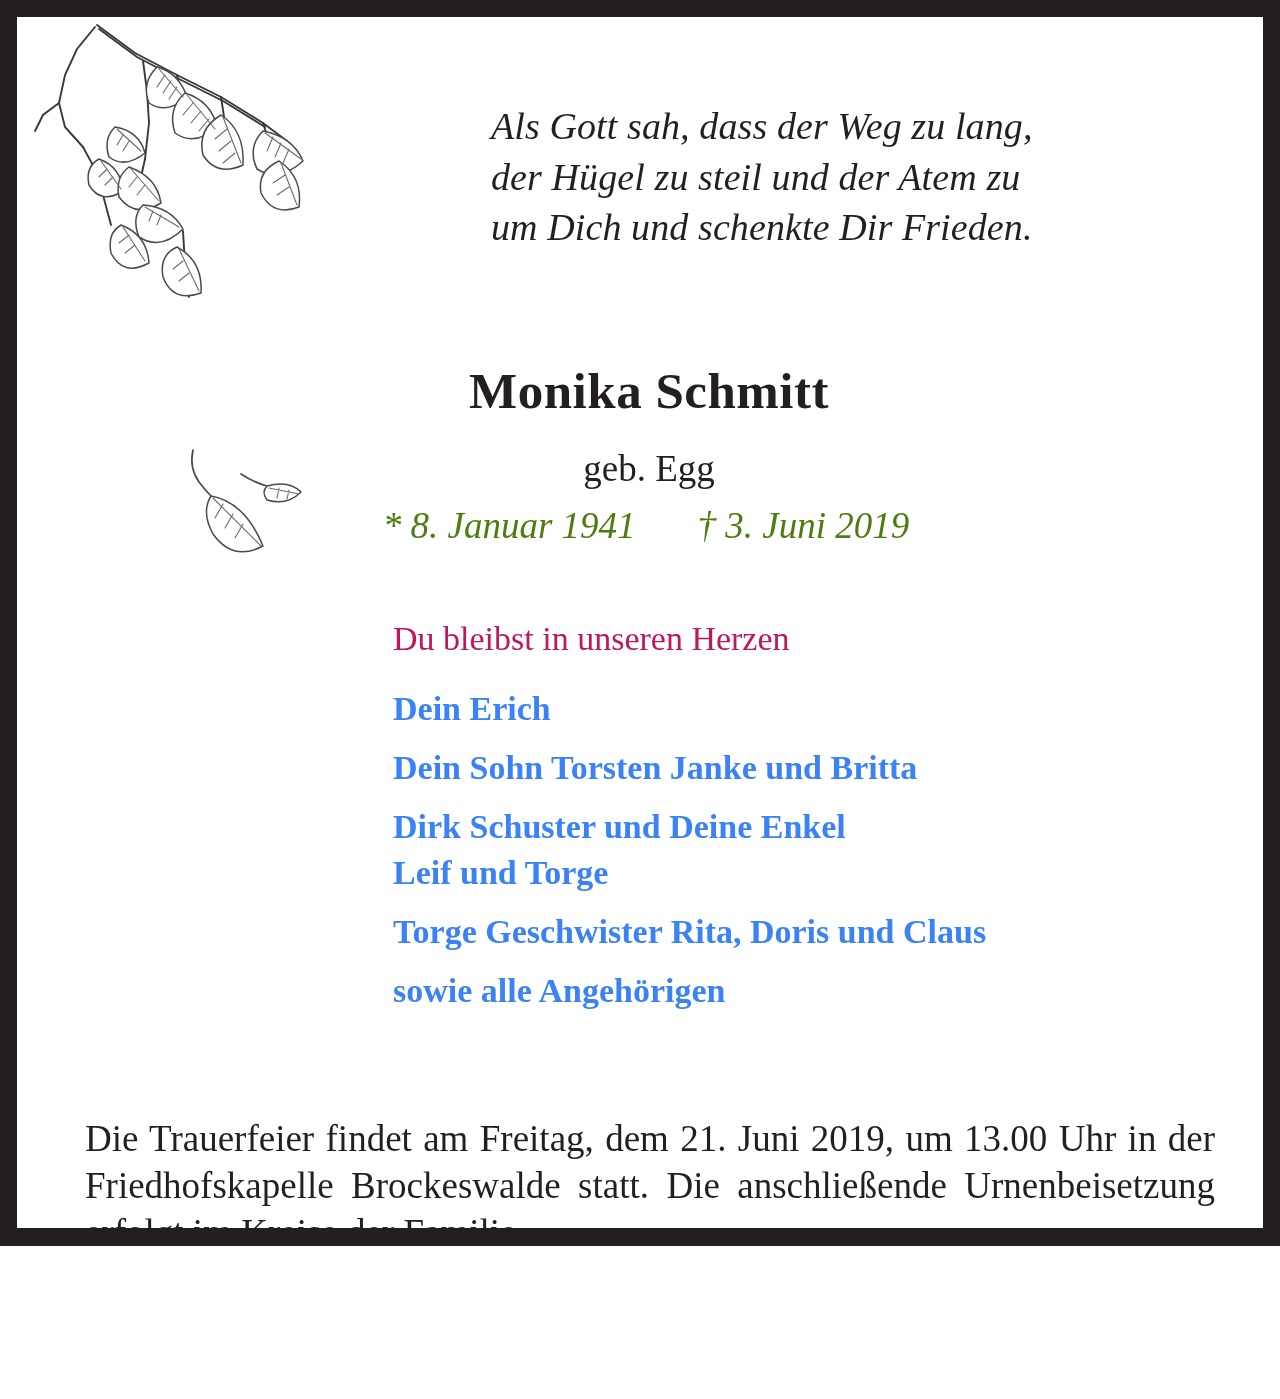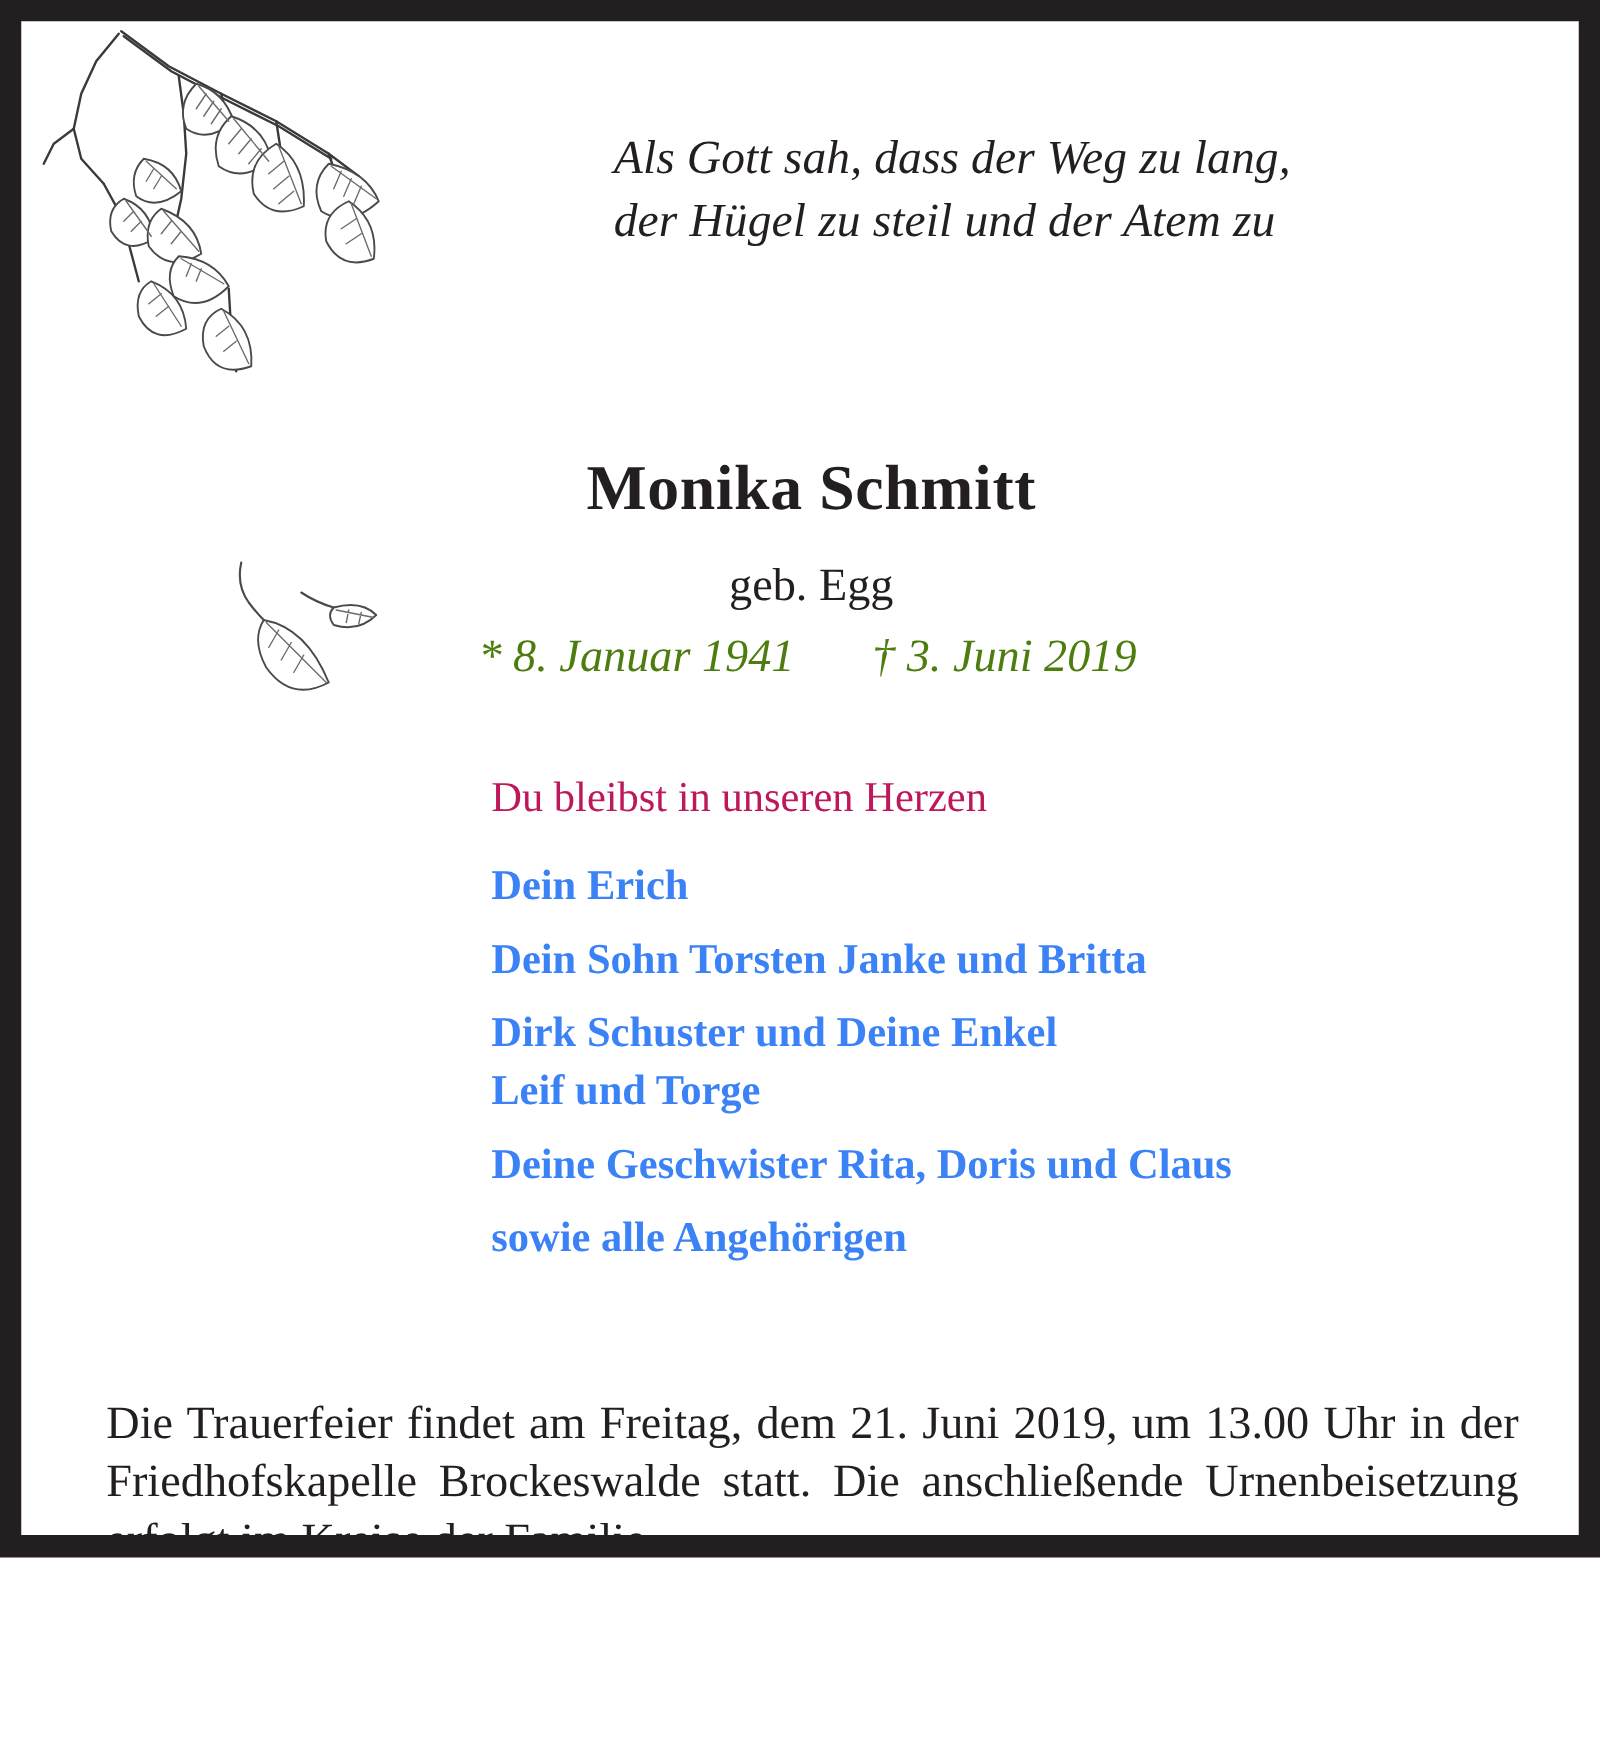--- a/index.html
+++ b/index.html
@@ -210,34 +210,35 @@
       </g>
       <g fill="none" stroke="#6b6b6b" stroke-width="1.1" stroke-linecap="round">
         <path d="M38 56 L86 104 M48 62 L40 76 M58 72 L50 86 M68 82 L60 96"></path>
         <path d="M94 46 L124 52 M104 46 L102 56 M114 48 L112 57"></path>
       </g>
     </svg>
 
     <div class="epigraph">
       <div class="epigraph-line">Als Gott sah, dass der Weg zu lang,</div>
       <div class="epigraph-line">der Hügel zu steil und der Atem zu</div>
+      <div class="epigraph-line">um Dich und schenkte Dir Frieden.</div>
     </div>
 
     <div class="name-block">
       <div class="deceased-name">Monika Schmitt</div>
       <div class="maiden-name">geb. Egg</div>
       <div class="life-dates"><span>* 8. Januar 1941</span><span class="date-gap"></span><span>† 3. Juni 2019</span></div>
     </div>
 
     <div class="mourners">
       <div class="mourners-intro">Du bleibst in unseren Herzen</div>
       <div class="mourner-line">Dein Erich</div>
       <div class="mourner-line">Dein Sohn Torsten Janke und Britta</div>
       <div class="mourner-line tight">Dirk Schuster und Deine Enkel</div>
       <div class="mourner-line cont">Leif und Torge</div>
-      <div class="mourner-line">Deine Geschwister Rita, Doris und Claus</div>
+      <div class="mourner-line">Torge Geschwister Rita, Doris und Claus</div>
       <div class="mourner-line">sowie alle Angehörigen</div>
     </div>
 
     <div class="service-info"><span>Die Trauerfeier findet am Freitag, dem 21. Juni 2019, um 13.00 Uhr in der Friedhofskapelle Brockeswalde statt. Die anschließende Urnenbeisetzung erfolgt im Kreise der Familie.</span></div>
 
   </div>
 </div>
 
 </body></html>

